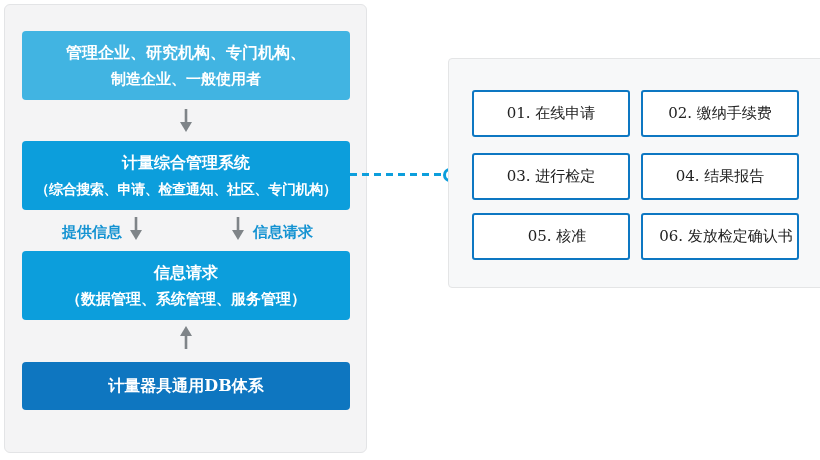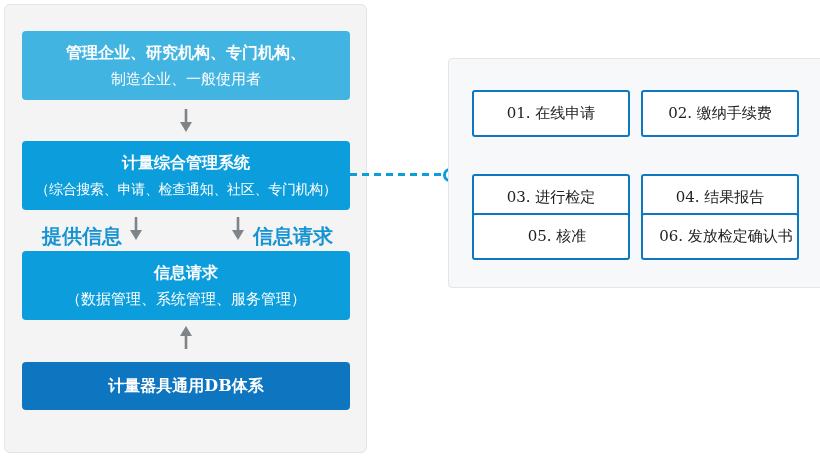--- a/index.html
+++ b/index.html
@@ -8,47 +8,47 @@
   .canvas { position: relative; width: 820px; height: 460px; background: #ffffff; }
 
   
   .left-panel { position: absolute; left: 4px; top: 4px; width: 363px; height: 449px;
     background: #f4f4f5; border: 1px solid #e3e4e6; border-radius: 6px; }
 
   .flow-box { position: absolute; left: 17px; width: 328px; border-radius: 4px;
     display: flex; flex-direction: column; align-items: center; justify-content: center;
     color: #ffffff; text-align: right; }
   .flow-box .l1 { font-size: 16px; font-weight: bold; line-height: 26px; white-space: nowrap; }
-  .flow-box .l2 { font-size: 15px; font-weight: normal; line-height: 26px; white-space: nowrap; }
+  .flow-box .l2 { font-size: 15px; font-weight: bold; line-height: 26px; white-space: nowrap; }
   .flow-box .l2.tight { font-size: 14px; letter-spacing: -0.3px; }
 
   .box-users     { top: 26px;  height: 69px; background: #41b4e2; }
   .box-integrated{ top: 136px; height: 69px; background: #0c9edc; }
   .box-mgmt      { top: 246px; height: 69px; background: #0c9edc; }
   .box-db        { top: 357px; height: 48px; background: #0e76c0; }
 
   .v-arrow { position: absolute; width: 14px; height: 24px; }
-  .flow-label { position: absolute; font-size: 20px; font-weight: bold; color: #1593d2;
+  .flow-label { position: absolute; font-size: 15px; font-weight: bold; color: #1593d2;
     white-space: nowrap; }
 
   
   .dash-line { position: absolute; left: 350px; top: 173px; width: 93px; height: 3px;
     background: repeating-linear-gradient(90deg, #0c9edc 0 7px, transparent 7px 12px); }
   .dash-dot { position: absolute; left: 443px; top: 168px; width: 14px; height: 14px;
     border: 3px solid #0c9edc; border-radius: 50%; background: #ffffff; }
 
   
   .right-panel { position: absolute; left: 448px; top: 58px; width: 398px; height: 230px;
     background: #f7f8f9; border: 1px solid #e4e5e6; border-radius: 4px; }
   .step-box { position: absolute; width: 158px; height: 47px; background: #ffffff;
     border: 2px solid #0d77c2; border-radius: 3px;
     display: flex; align-items: center; justify-content: center;
     font-size: 15px; color: #222222; white-space: nowrap; }
   .step-c1 { left: 23px; }  .step-c2 { left: 192px; }
-  .step-r1 { top: 31px; }   .step-r2 { top: 94px; margin-top: 21px; }   .step-r3 { top: 154px; padding-left: 12px; }
+  .step-r1 { top: 31px; }   .step-r2 { top: 94px; }   .step-r3 { top: 154px; padding-left: 12px; }
 </style>
 </head>
 <body>
 
 <div class="canvas">
 
   <div class="left-panel">
 
     <div class="flow-box box-users">
       <div class="l1">管理企业、研究机构、专门机构、</div>

